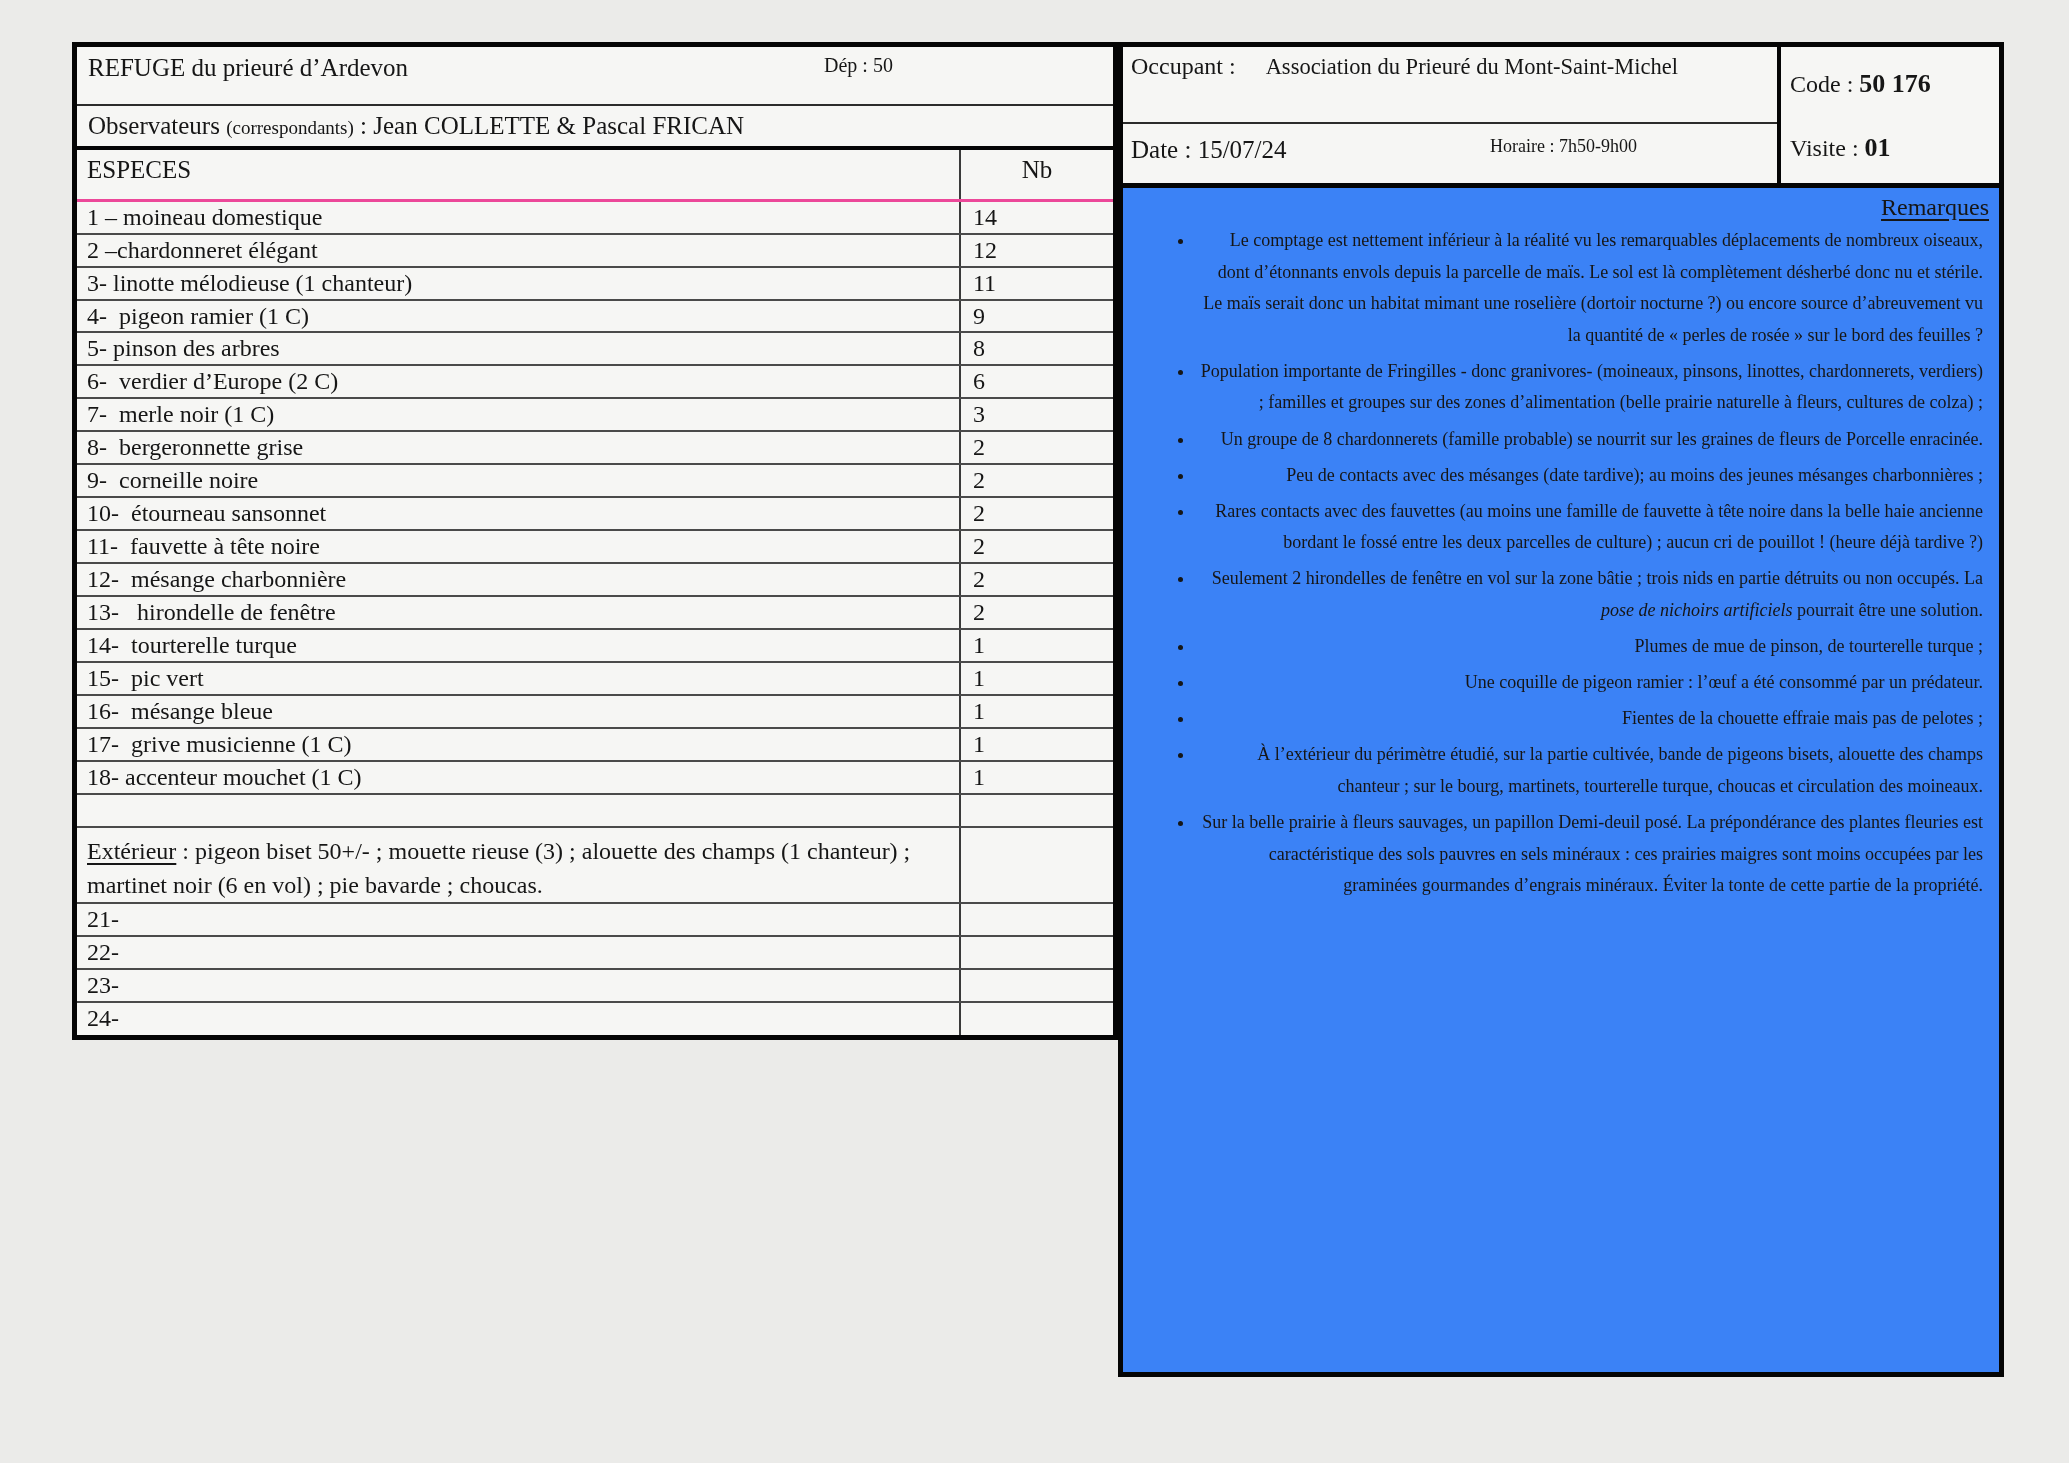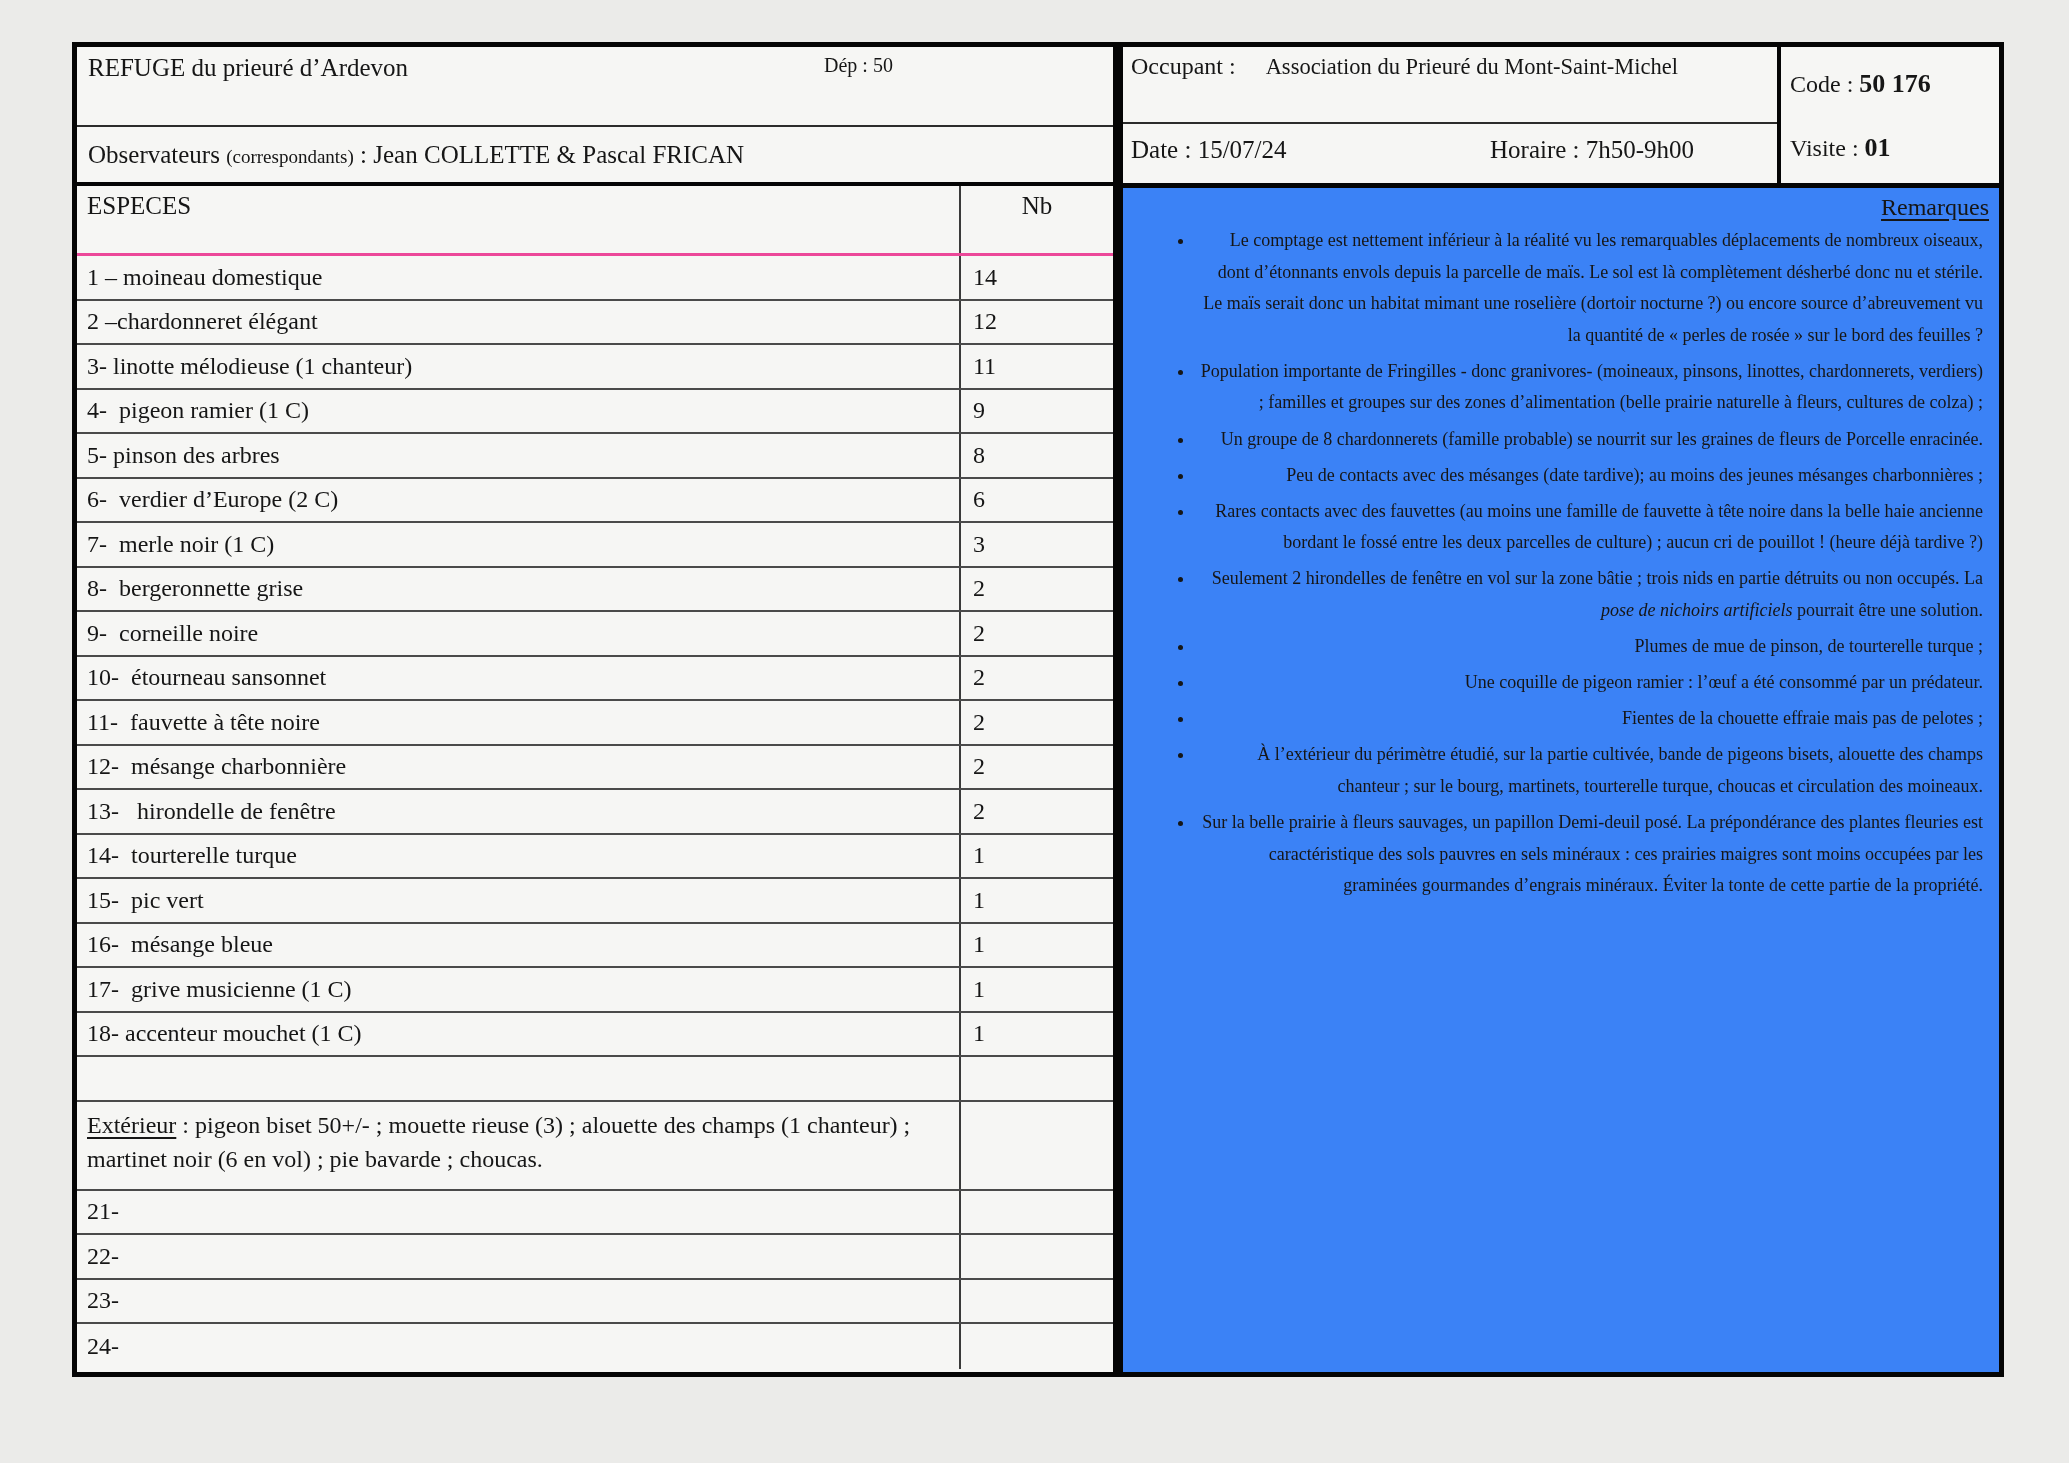--- a/index.html
+++ b/index.html
@@ -7,21 +7,21 @@
     width:2069px;height:1463px;
     background:#ebebe9;
     font-family:"Liberation Serif","DejaVu Serif",serif;
     color:#161616;
     position:relative;
     -webkit-font-smoothing:antialiased;
   }
 
   
   .left-block{
-    position:absolute;left:72px;top:42px;width:1046px;height:1335px;
+    position:absolute;left:72px;top:42px;width:1046px;height:998px;
     border:5px solid #050505;box-sizing:border-box;background:#f6f6f4;
     display:flex;flex-direction:column;
   }
   .hl-row1{height:80px;border-bottom:2px solid #2b2b2b;position:relative;box-sizing:border-box;}
   .hl-row1 .refuge{position:absolute;left:11px;top:7px;font-size:25px;}
   .hl-row1 .dep{position:absolute;left:747px;top:7px;font-size:20px;}
   .hl-row2{height:59px;border-bottom:4px solid #050505;position:relative;box-sizing:border-box;
            display:flex;align-items:center;padding-left:11px;font-size:25px;}
   .obs-small{font-size:19px;}
 
@@ -46,21 +46,21 @@
   .hr-zone{
     height:141px;border:5px solid #050505;border-bottom:none;box-sizing:border-box;
     display:flex;background:#f6f6f4;
   }
   .hr-left{flex:0 0 654px;display:flex;flex-direction:column;box-sizing:border-box;}
   .hr-occupant{height:77px;border-bottom:2px solid #2b2b2b;position:relative;box-sizing:border-box;}
   .hr-occupant .occ-label{position:absolute;left:8px;top:6px;font-size:24px;}
   .hr-occupant .occ-value{font-size:22.5px;margin-left:24px;}
   .hr-date{flex:1;position:relative;}
   .hr-date .date{position:absolute;left:8px;top:12px;font-size:25px;}
-  .hr-date .horaire{position:absolute;left:367px;top:12px;font-size:25px;}
+  .hr-date .horaire{position:absolute;left:367px;top:12px;font-size:18px;}
   .hr-right{flex:1;border-left:4px solid #050505;position:relative;box-sizing:border-box;}
   .hr-right .code{position:absolute;left:9px;top:22px;font-size:24px;}
   .hr-right .visite{position:absolute;left:9px;top:86px;font-size:24px;}
   .bold{font-weight:bold;font-size:26px;}
 
   .remarks-box{
     height:1194px;border:5px solid #050505;box-sizing:border-box;background:#3b82f6;
     padding:4px 10px 6px 10px;overflow:hidden;text-align:right;
   }
   .remarks-title{font-size:24px;text-decoration:underline;text-underline-offset:4px;margin:2px 0 2px 2px;}

